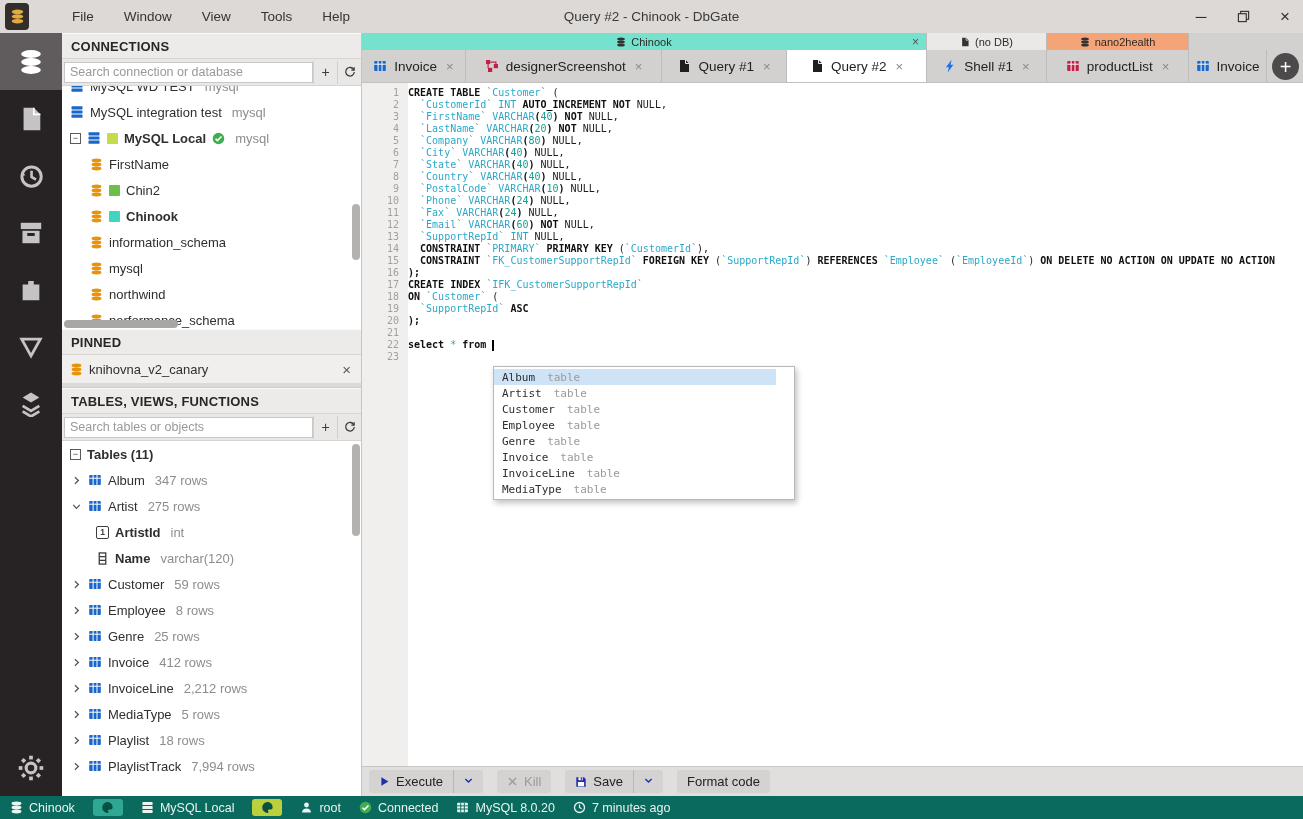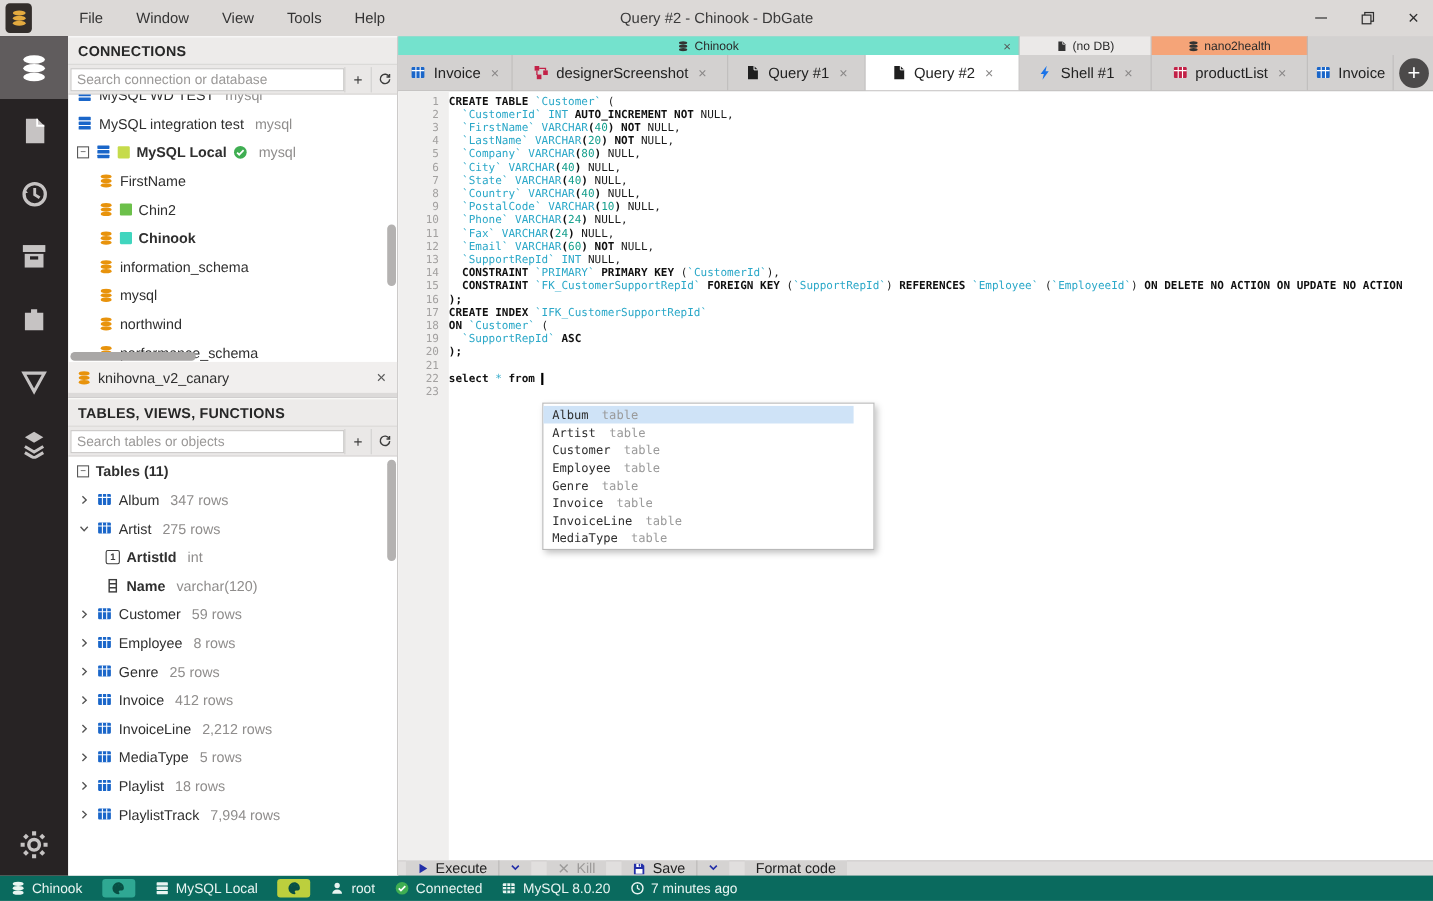--- a/index.html
+++ b/index.html
@@ -68,21 +68,21 @@
   .seg-n { color:#16a08d; }
   .seg-p { color:#1c1c1c; }
   .cursor { display:inline-block; width:1.5px; height:11px; background:#000; vertical-align:middle; }
 
   .dropdown { position:absolute; left:131px; top:283px; width:302px; background:#ffffff; border:1px solid #b9b9b9; box-shadow:2px 3px 6px rgba(0,0,0,.25); padding:2px 0; }
   .dd-row { height:16px; display:flex; align-items:center; font-size:11px; font-family:"DejaVu Sans Mono",monospace; padding-left:8px; width:calc(100% - 18px); }
   .dd-row.sel { background:#cfe3f7; }
   .dd-row .k { color:#9a9a9a; margin-left:12px; }
 
   
-  .toolbar { height:14px; background:#e1dfde; border-top:1px solid #c9c7c6; display:flex; align-items:center; gap:3px; padding-left:7px; flex:0 0 auto; }
+  .toolbar { height:30px; background:#e1dfde; border-top:1px solid #c9c7c6; display:flex; align-items:center; gap:3px; padding-left:7px; flex:0 0 auto; }
   .tbtn { height:23px; background:#d5d3d2; border-radius:3px; display:flex; align-items:center; font-size:13px; color:#222; padding:0; overflow:hidden; }
   .tbtn .part { display:flex; align-items:center; gap:6px; padding:0 10px; height:100%; }
   .tbtn .sep { width:1px; height:100%; background:#bab8b7; }
   .tbtn .caret { padding:0 9px; color:#23307e; font-size:10px; }
   .tbtn.disabled { color:#9c9a99; }
   .gap { width:8px; }
 
   
   .statusbar { height:23px; background:#0a6a5e; display:flex; align-items:center; gap:18px; padding-left:10px; color:#e8f4f1; font-size:12.5px; flex:0 0 auto; }
   .sb-item { display:flex; align-items:center; gap:6px; }
@@ -339,20 +339,21 @@
                 <ellipse cx="7" cy="2.7" rx="5.3" ry="2.1" fill="currentColor"></ellipse>
                 <ellipse cx="7" cy="7" rx="5.3" ry="2.1" fill="currentColor"></ellipse>
                 <ellipse cx="7" cy="11.3" rx="5.3" ry="2.1" fill="currentColor"></ellipse>
               </svg>
             </span>
             <span class="nm">performance_schema</span>
           </div>
         <div class="vthumb" style="top:118px;height:56px;"></div>
         <div class="hthumb" style="width:114px;"></div>
       </div>
+      <div class="sec-header">PINNED</div>
       <div id="pinned-list" style="background:#f1efee;">
           <div class="row" style="height:28px">
             <span class="ic" style="color:#e8930c;width:13px;height:13px">
               <svg viewBox="0 0 14 14">
                 <ellipse cx="7" cy="2.7" rx="5.3" ry="2.1" fill="currentColor"></ellipse>
                 <ellipse cx="7" cy="7" rx="5.3" ry="2.1" fill="currentColor"></ellipse>
                 <ellipse cx="7" cy="11.3" rx="5.3" ry="2.1" fill="currentColor"></ellipse>
               </svg>
             </span>
             <span class="nm">knihovna_v2_canary</span>

